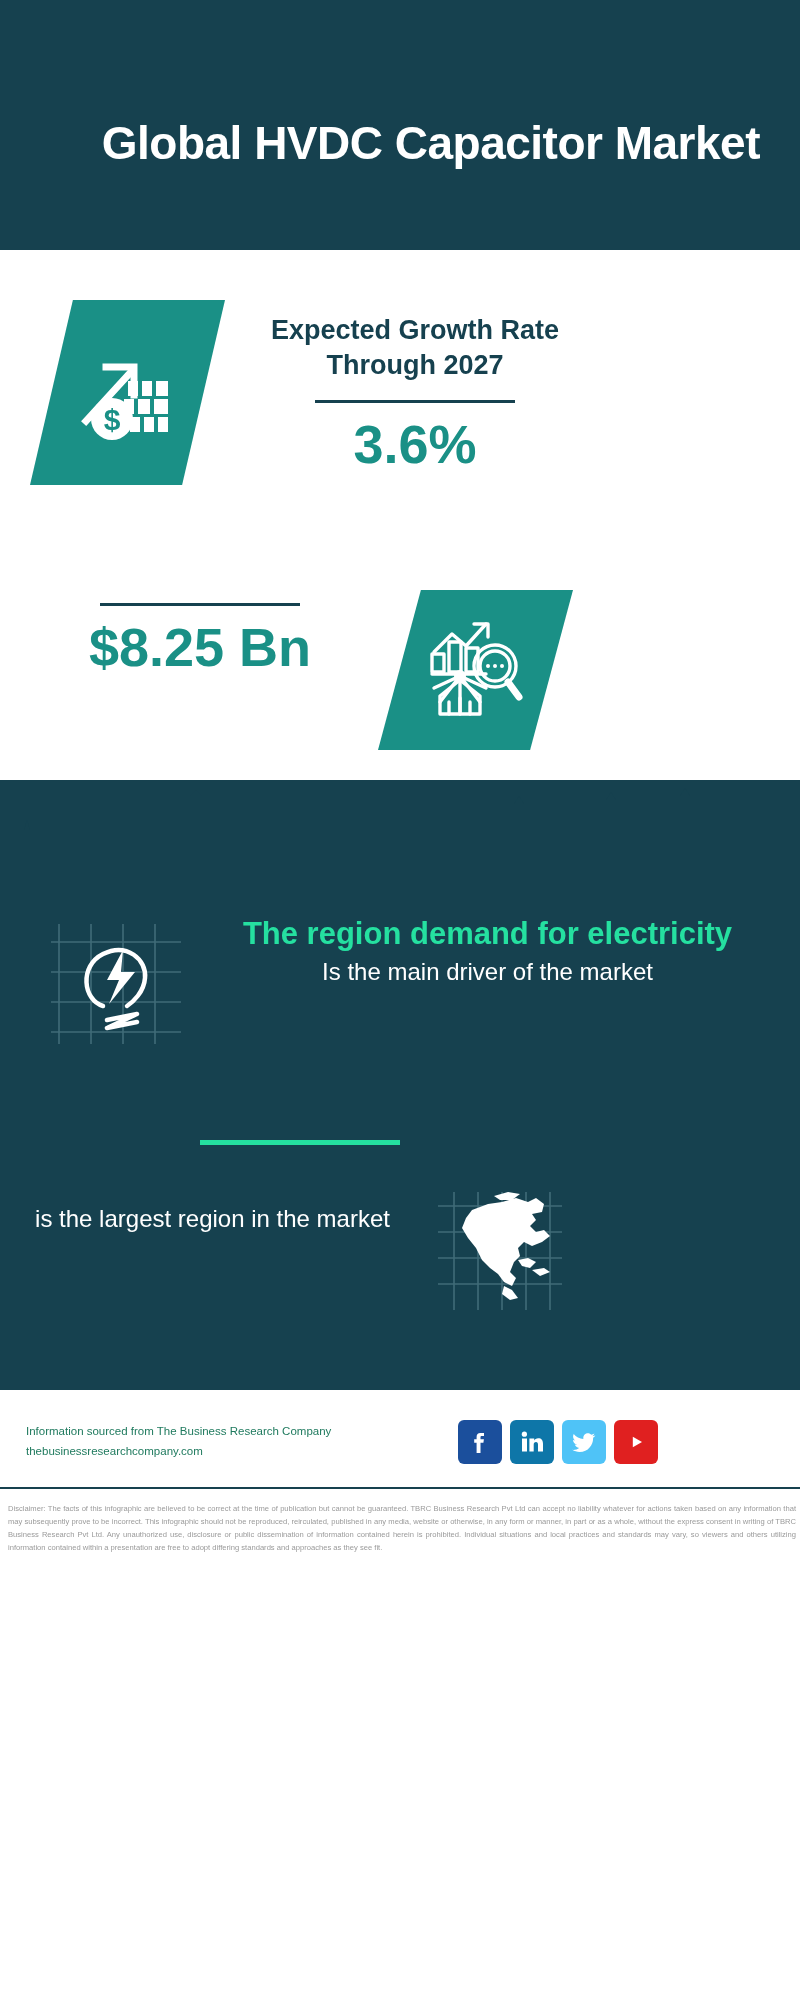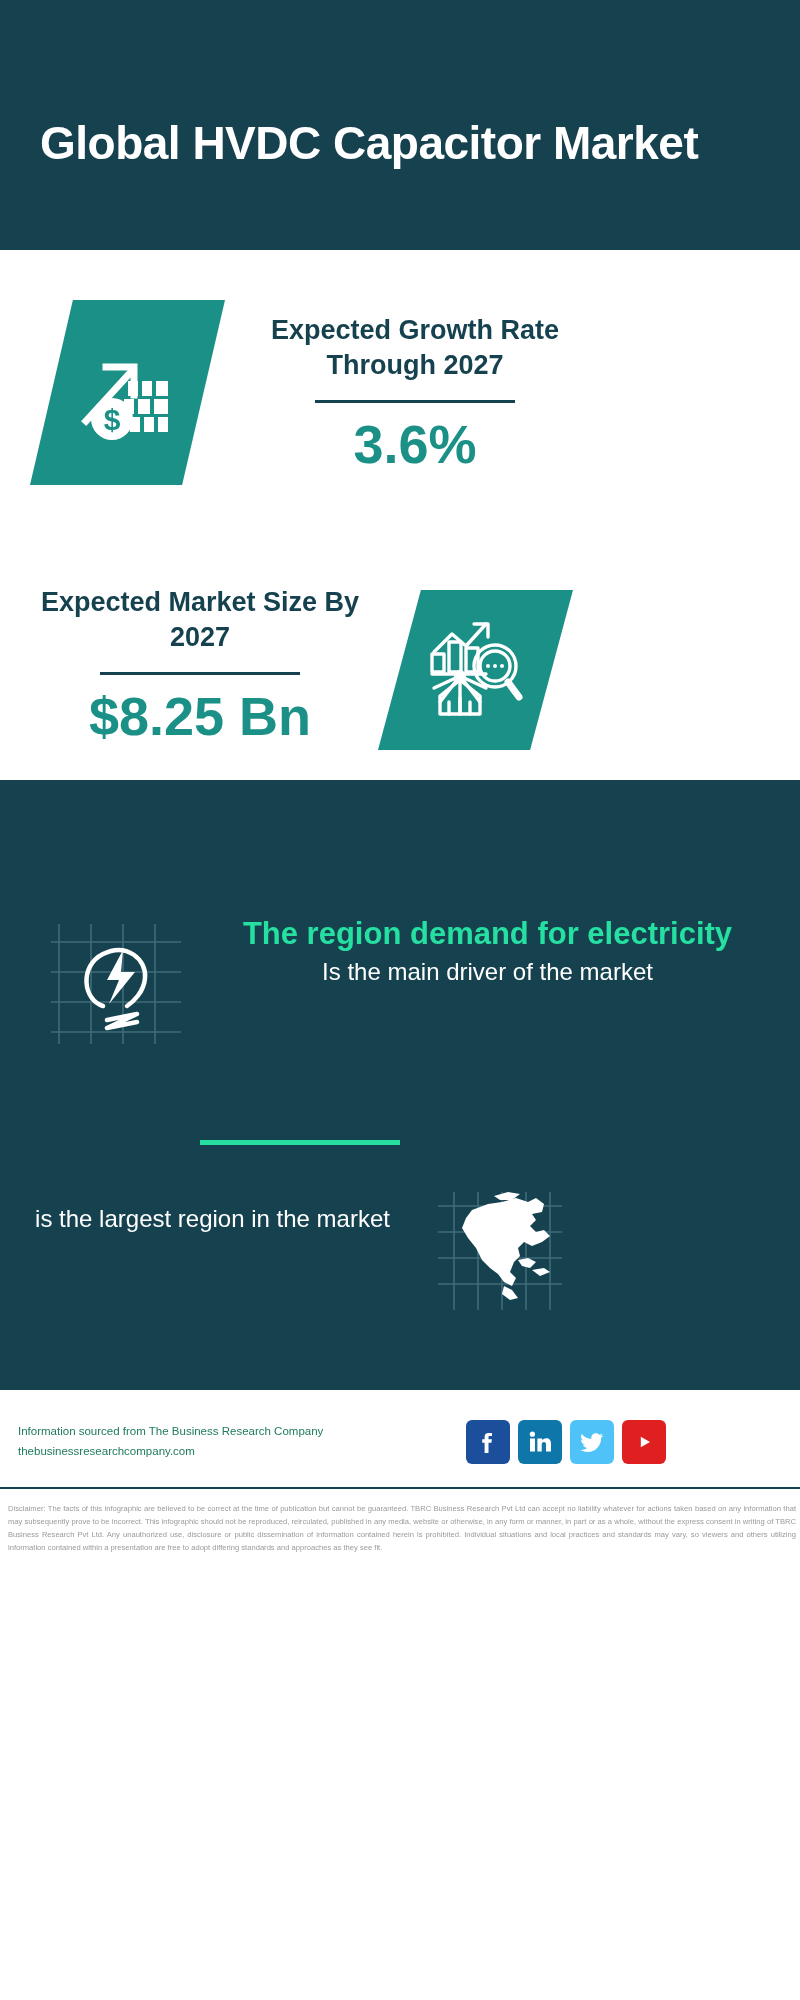--- a/index.html
+++ b/index.html
@@ -9,21 +9,21 @@
     background:#ffffff;
     position:relative;
     overflow:hidden;
   }
   .page { width:800px; height:2000px; position:relative; background:#fff; }
 
   
   .header {
     position:absolute; left:0; top:0; width:800px; height:287px;
     background:#16414f;
-    display:flex; align-items:center; justify-content:flex-start;
+    display:flex; align-items:center; justify-content:flex-end;
   }
   .header-title {
     color:#ffffff; font-size:46px; font-weight:bold; line-height:1.2;
     text-align:center; letter-spacing:-0.5px; padding:0 40px;
   }
 
   
   .white-zone { position:absolute; left:0; top:250px; width:800px; height:540px; background:#fff; }
 
   .para {
@@ -78,21 +78,21 @@
 
   .region-text { position:absolute; left:20px; top:1200px; width:385px; text-align:center; }
   .region-icon { position:absolute; left:432px; top:1190px; width:135px; height:135px; }
 
   
   .footer {
     position:absolute; left:0; top:1390px; width:800px; height:90px; background:#fff;
   }
   .footer-band {
     position:absolute; left:0; top:1398px; width:684px; height:88px;
-    display:flex; align-items:center; padding:0 18px;
+    display:flex; align-items:center; padding:0 26px;
   }
   .footer-text { color:#1f7a5e; font-size:11.5px; line-height:1.7; flex:1; }
   .social { display:flex; gap:8px; align-items:center; }
   .social-btn {
     width:44px; height:44px; border-radius:6px;
     display:flex; align-items:center; justify-content:center;
   }
   .fb { background:#1b4f9c; } .li { background:#0e76a8; }
   .tw { background:#4fc3f7; } .yt { background:#e02020; }
   .social-btn svg { display:block; }
@@ -139,21 +139,20 @@
     </svg>
   </div>
 
   <div class="stat-block stat-growth">
     <div class="stat-label">Expected Growth Rate Through 2027</div>
     <div class="stat-rule"></div>
     <div class="stat-value">3.6%</div>
   </div>
 
   <div class="stat-block stat-size">
-    <div class="stat-label">Expected Market Size By 2027</div>
     <div class="stat-rule"></div>
     <div class="stat-value">$8.25 Bn</div>
   </div>
 
   <div class="para size">
     <svg width="104" height="104" viewBox="0 0 104 104" aria-hidden="true">
       <g fill="none" stroke="#ffffff" stroke-width="3.4" stroke-linecap="round" stroke-linejoin="round">
         <path d="M10 34 L28 16 L42 28 L62 6"></path>
         <path d="M50 6 L64 6 L64 19"></path>
         <rect x="8" y="36" width="12" height="18"></rect>

